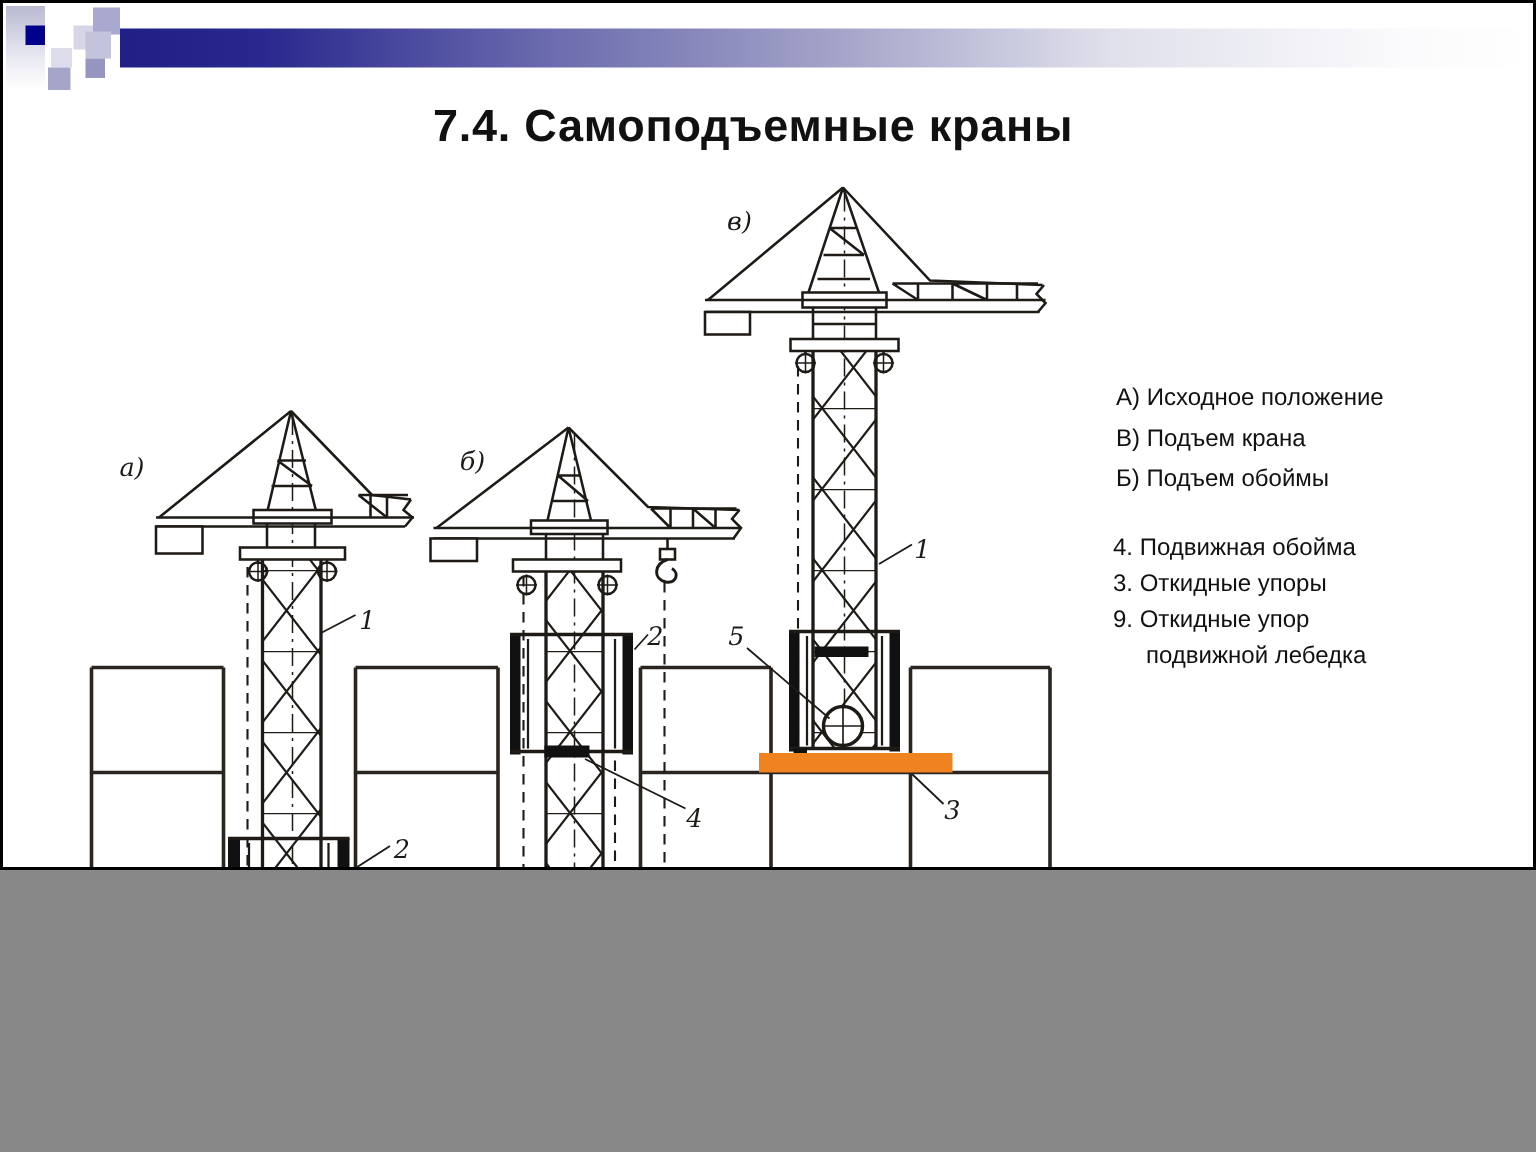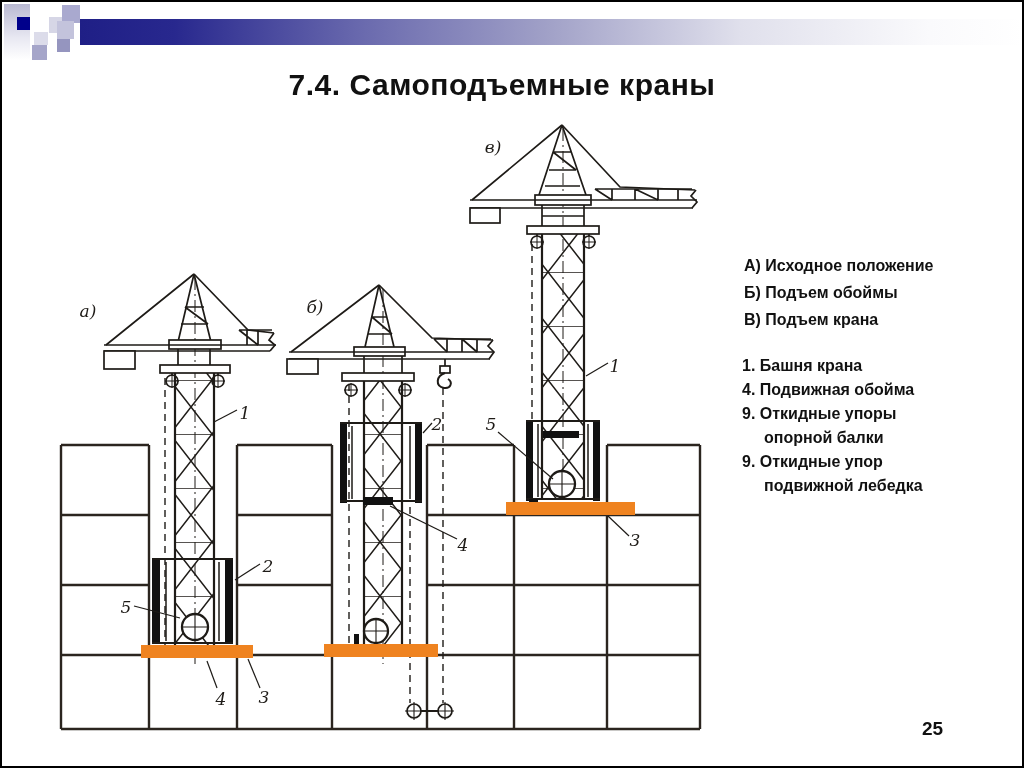--- a/index.html
+++ b/index.html
@@ -1,21 +1,21 @@
 <!DOCTYPE html>
 <html><head>
 <meta charset="utf-8">
 <style>
   html,body{margin:0;padding:0;background:#888;}
   .page{
-    position:relative;width:1024px;height:768px;background:#ffffff;
+    position:relative;width:1024px;height:580px;background:#ffffff;
     border:2px solid #000;box-sizing:border-box;overflow:hidden;
     font-family:"Liberation Sans","DejaVu Sans",sans-serif;color:#111;
   }
-  .abs{position:absolute;font-weight:bold;}
+  .abs{position:absolute;}
   
   .hdr-bar{left:78px;top:17px;width:944px;height:26px;
     background:linear-gradient(90deg,#1f1f86 0%,#28288e 10%,#6a6aae 30%,#a2a2c8 50%,#e0e0ec 70%,#fafafc 90%,#ffffff 100%);}
   .hdr-strip{left:2px;top:2px;width:26px;height:56px;
     background:linear-gradient(180deg,#b9b9d2 0%,#e8e8f2 60%,#ffffff 100%);}
   .sq{position:absolute;}
   .sq-navy{left:15px;top:15px;width:13px;height:13px;background:#00008b;}
   .sq1{left:60px;top:3px;width:18px;height:18px;background:#a9a9cf;}
   .sq2{left:47px;top:15px;width:13px;height:16px;background:#d6d6e6;}
   .sq3{left:55px;top:19px;width:17px;height:18px;background:#c3c3dc;}
@@ -209,27 +209,25 @@
       <text x="489" y="428">5</text>
       <text x="219" y="703">4</text>
       <text x="262" y="701">3</text>
       <text x="461" y="549">4</text>
       <text x="633" y="544">3</text>
     </g>
   </svg>
 
   <div class="abs legend-modes">
     <div>А) Исходное положение</div>
+    <div>В) Подъем крана</div>
     <div>Б) Подъем обоймы</div>
-    <div>В) Подъем крана</div>
   </div>
   <div class="abs legend-parts">
-    <div>1. Башня крана</div>
     <div>4. Подвижная обойма</div>
-    <div>9. Откидные упоры</div>
-    <div class="indent">опорной балки</div>
+    <div>3. Откидные упоры</div>
     <div>9. Откидные упор</div>
     <div class="indent">подвижной лебедка</div>
   </div>
 
   <div class="abs pagenum">25</div>
 
 </div>
 
 </body></html>

